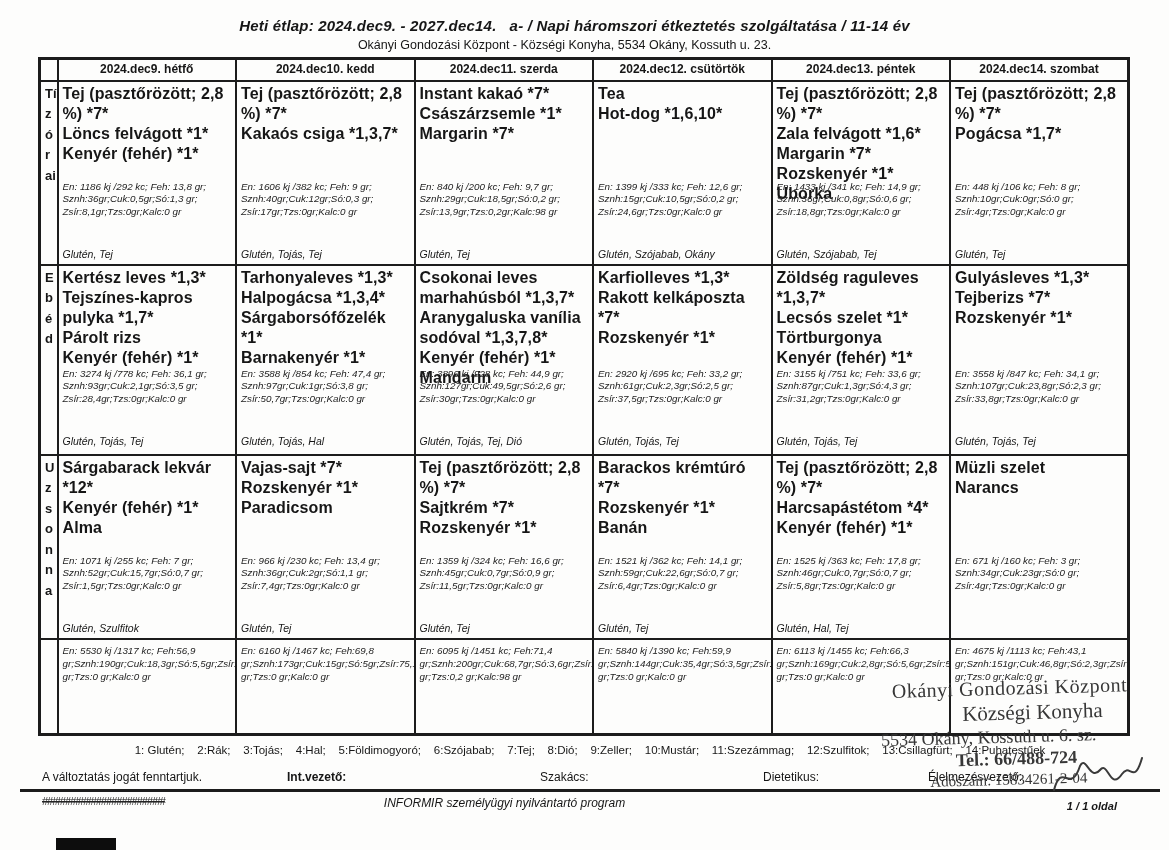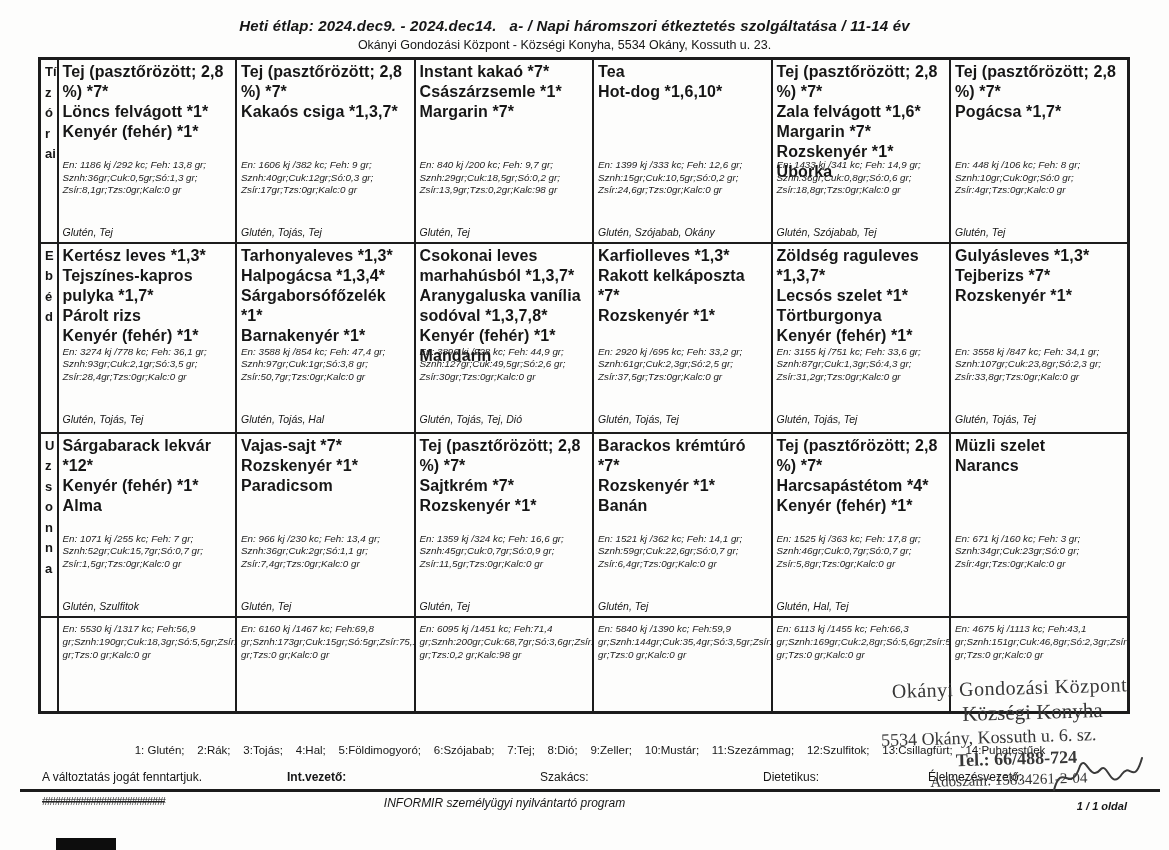--- a/index.html
+++ b/index.html
@@ -72,21 +72,21 @@
   }
   .artifact {
     position:absolute; top:795px; left:42px; font-size:11px;
     text-decoration:line-through; letter-spacing:-1px; color:#222;
   }
   .program {
     position:absolute; top:796px; left:0; right:160px; text-align:center;
     font-size:12px; font-weight:normal; font-style:italic;
   }
   .pageNum {
-    position:absolute; top:800px; right:42px; font-size:11px;
+    position:absolute; top:800px; right:52px; font-size:11px;
     font-style:italic; font-weight:bold;
   }
   .stamp {
     position:absolute; top:676px; left:893px; width:280px;
     font-family:"Liberation Serif", serif; color:#373737;
     transform:rotate(-1.6deg); line-height:1.1; z-index:5;
   }
   .stamp .s1 { font-size:20px; letter-spacing:.5px; }
   .stamp .s2 { font-size:21px; text-align:center; margin-top:3px; }
   .stamp .s3 { font-size:18px; margin-top:3px; margin-left:-12px; }
@@ -96,34 +96,43 @@
   .blackbox {
     position:absolute; left:56px; top:838px; width:60px; height:12px;
     background:#0d0d0d;
   }
 </style>
 </head>
 <body>
 
 <div class="sheet">
 
-  <div class="title">Heti étlap: 2024.dec9. - 2024.dec14.   a- / Napi háromszori étkeztetés szolgáltatása / 11-14 év</div>
+  <div class="title">Heti étlap: 2024.dec9. - 2027.dec14.   a- / Napi háromszori étkeztetés szolgáltatása / 11-14 év</div>
   <div class="subtitle">Okányi Gondozási Központ - Községi Konyha, 5534 Okány, Kossuth u. 23.</div>
 
   <table class="menu">
     <colgroup>
       <col class="lbl">
       <col>
         <col>
         <col>
         <col>
         <col>
         <col>
     </colgroup>
     <tbody>
+        <tr>
+      <th class="day"></th>
+      <th class="day">2024.dec9. hétfő</th>
+      <th class="day">2024.dec10. kedd</th>
+      <th class="day">2024.dec11. szerda</th>
+      <th class="day">2024.dec12. csütörtök</th>
+      <th class="day">2024.dec13. péntek</th>
+      <th class="day">2024.dec14. szombat</th>
+    </tr>
 
     <tr class="r1">
       <td class="mealLabel">
         <div class="vword">Tízórai</div>
       </td>
       <td>
         <div class="items">Tej (pasztőrözött; 2,8 %) *7*
 Löncs felvágott *1*
 Kenyér (fehér) *1*</div>
         <div class="nutri">En: 1186 kj /292 kc; Feh: 13,8 gr; Sznh:36gr;Cuk:0,5gr;Só:1,3 gr; Zsír:8,1gr;Tzs:0gr;Kalc:0 gr</div>

